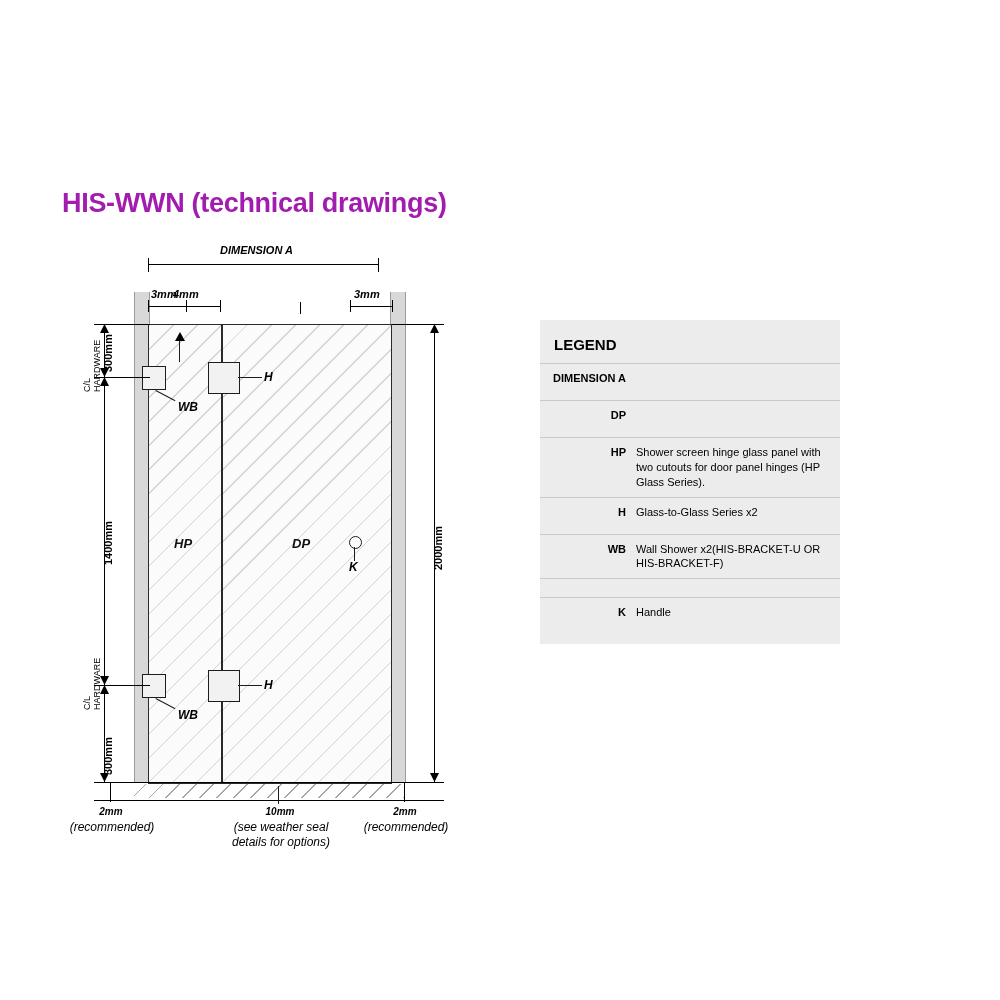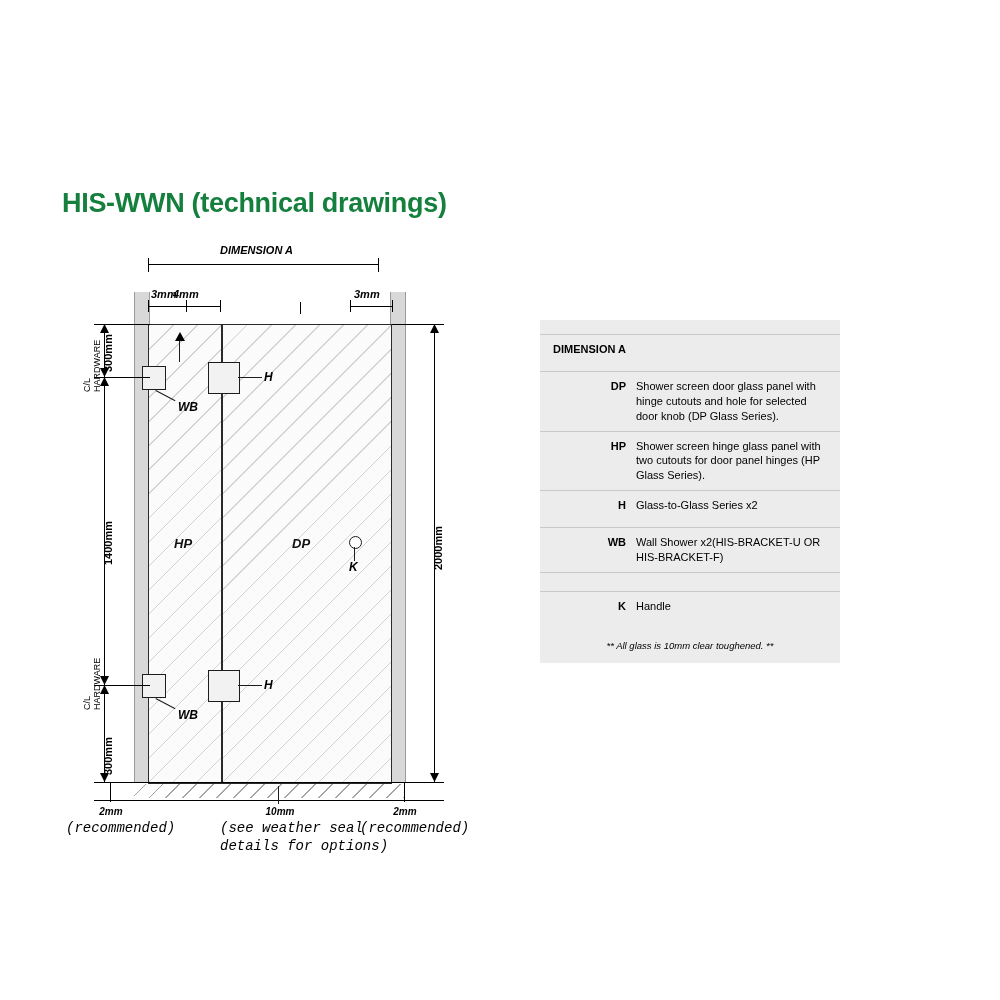--- a/index.html
+++ b/index.html
@@ -15,21 +15,21 @@
     color: #000;
     overflow: hidden;
   }
   .page-title {
     position: absolute;
     left: 62px;
     top: 188px;
     font-size: 27px;
     font-weight: bold;
     letter-spacing: -0.3px;
-    color: #15803d;
+    color: #a21caf;
   }
 
   
   #drawing {
     position: absolute;
     left: 60px;
     top: 240px;
     width: 420px;
     height: 600px;
   }
@@ -100,26 +100,25 @@
   }
   .smalltext {
     position: absolute;
     font-size: 10px;
     color: #000;
     white-space: nowrap;
     text-align: center;
   }
   .smalltext-it {
     position: absolute;
-    font-size: 14px;
+    font-size: 12px;
     font-style: italic;
     color: #000;
     white-space: nowrap;
-    text-align: right;
-    font-family: Liberation Mono, monospace;
+    text-align: center;
   }
 
   
   .hinge {
     position: absolute;
     background: #f2f2f2;
     border: 1.4px solid #1d1d1d;
   }
   .bracket {
     position: absolute;
@@ -327,28 +326,28 @@
   <div class="smalltext" style="left:190px; top:566px; width:60px; font-weight:bold; font-style:italic;">10mm</div>
   <div class="smalltext-it" style="left:160px; top:580px; width:122px; line-height:1.25;">(see weather seal<br>details for options)</div>
 
   <div class="tick-v" style="left:344px; top:542px; height:20px;"></div>
   <div class="smalltext" style="left:314px; top:566px; width:62px; font-weight:bold; font-style:italic;">2mm</div>
   <div class="smalltext-it" style="left:300px; top:580px; width:92px;">(recommended)</div>
 
 </div>
 
 <div id="legend">
+  <div class="legend-title">LEGEND</div>
 
   <div class="legend-row">
     <div class="legend-key">DIMENSION A</div>
   </div>
 
   <div class="legend-row">
     <div class="legend-key">DP</div>
-    <div class="legend-desc">Shower screen door glass panel with hinge cutouts and hole for selected door knob (DP Glass Series).</div>
   </div>
 
   <div class="legend-row">
     <div class="legend-key">HP</div>
     <div class="legend-desc">Shower screen hinge glass panel with two cutouts for door panel hinges (HP Glass Series).</div>
   </div>
 
   <div class="legend-row">
     <div class="legend-key">H</div>
     <div class="legend-desc">Glass-to-Glass Series x2</div>
@@ -359,14 +358,13 @@
     <div class="legend-desc">Wall Shower x2(HIS-BRACKET-U OR HIS-BRACKET-F)</div>
   </div>
 
   <div class="spacer-row"></div>
 
   <div class="legend-row">
     <div class="legend-key">K</div>
     <div class="legend-desc">Handle</div>
   </div>
 
-  <div class="legend-note">** All glass is 10mm clear toughened. **</div>
 </div>
 
 </body></html>

